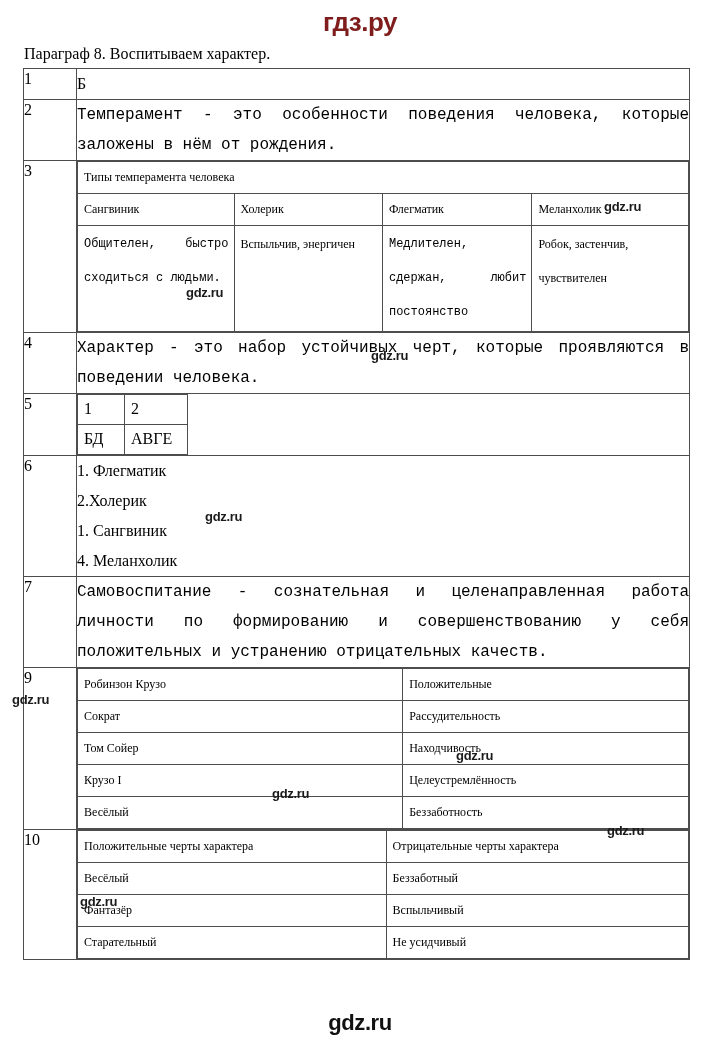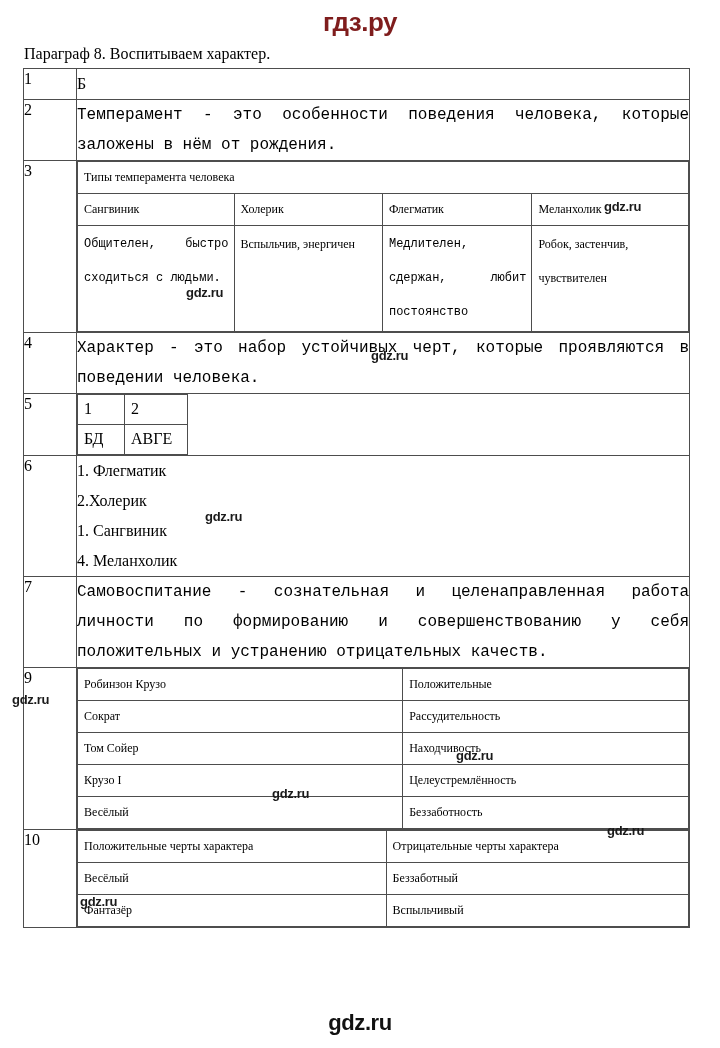--- a/index.html
+++ b/index.html
@@ -302,20 +302,24 @@
                 <td>Отрицательные черты характера</td>
               </tr>
               <tr>
                 <td>Весёлый</td>
                 <td>Беззаботный</td>
               </tr>
               <tr>
                 <td>Фантазёр</td>
                 <td>Вспыльчивый</td>
               </tr>
+              <tr>
+                <td>Старательный</td>
+                <td>Не усидчивый</td>
+              </tr>
             </tbody>
           </table>
         </td>
       </tr>
 
     </tbody>
   </table>
 </div>
 
 <div class="wm" style="left:604px; top:199px;">gdz.ru</div>

